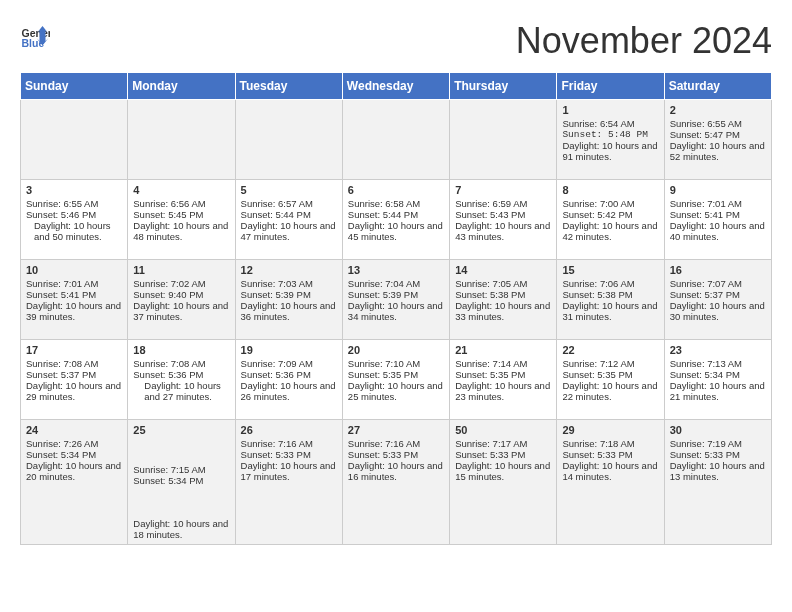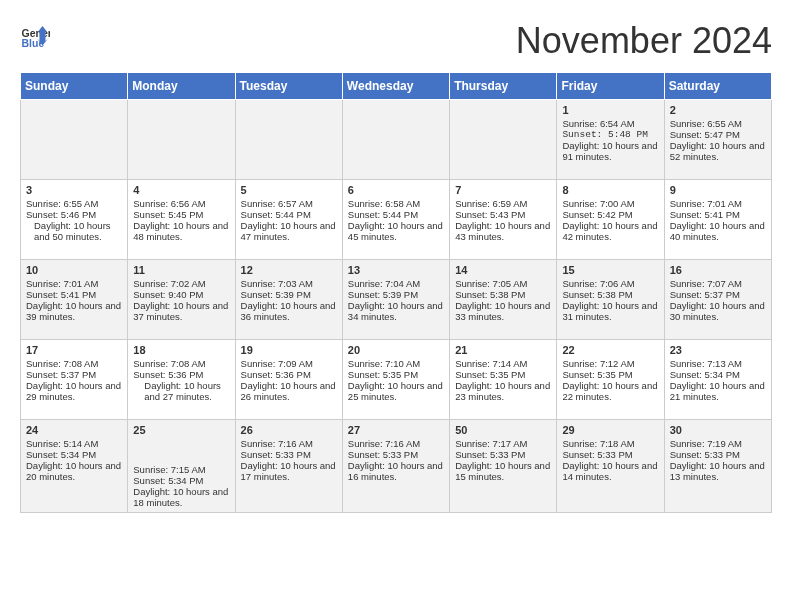--- a/index.html
+++ b/index.html
@@ -251,29 +251,29 @@
         <td>
           <span class="day-num">23</span>
           <span style="display: block;">Sunrise: 7:13 AM</span>
           <span style="display: block;">Sunset: 5:34 PM</span>
           <span style="display: block;">Daylight: 10 hours and 21 minutes.</span>
         </td>
       </tr>
       <tr>
         <td>
           <span class="day-num">24</span>
-          <span style="display: block;">Sunrise: 5:14 AM</span>
+          <span style="display: block;">Sunrise: 7:26 AM</span>
           <span style="display: block;">Sunset: 5:34 PM</span>
           <span style="display: block;">Daylight: 10 hours and 20 minutes.</span>
         </td>
         <td>
           <span class="day-num">25</span>
           <span style="display: block; margin-top: 28px;">Sunrise: 7:15 AM</span>
           <span style="display: block;">Sunset: 5:34 PM</span>
-          <span style="display: block;">Daylight: 10 hours and 18 minutes.</span>
+          <span style="display: block; margin-top: 32px;">Daylight: 10 hours and 18 minutes.</span>
         </td>
         <td>
           <span class="day-num">26</span>
           <span style="display: block;">Sunrise: 7:16 AM</span>
           <span style="display: block;">Sunset: 5:33 PM</span>
           <span style="display: block;">Daylight: 10 hours and 17 minutes.</span>
         </td>
         <td>
           <span class="day-num">27</span>
           <span style="display: block;">Sunrise: 7:16 AM</span>

